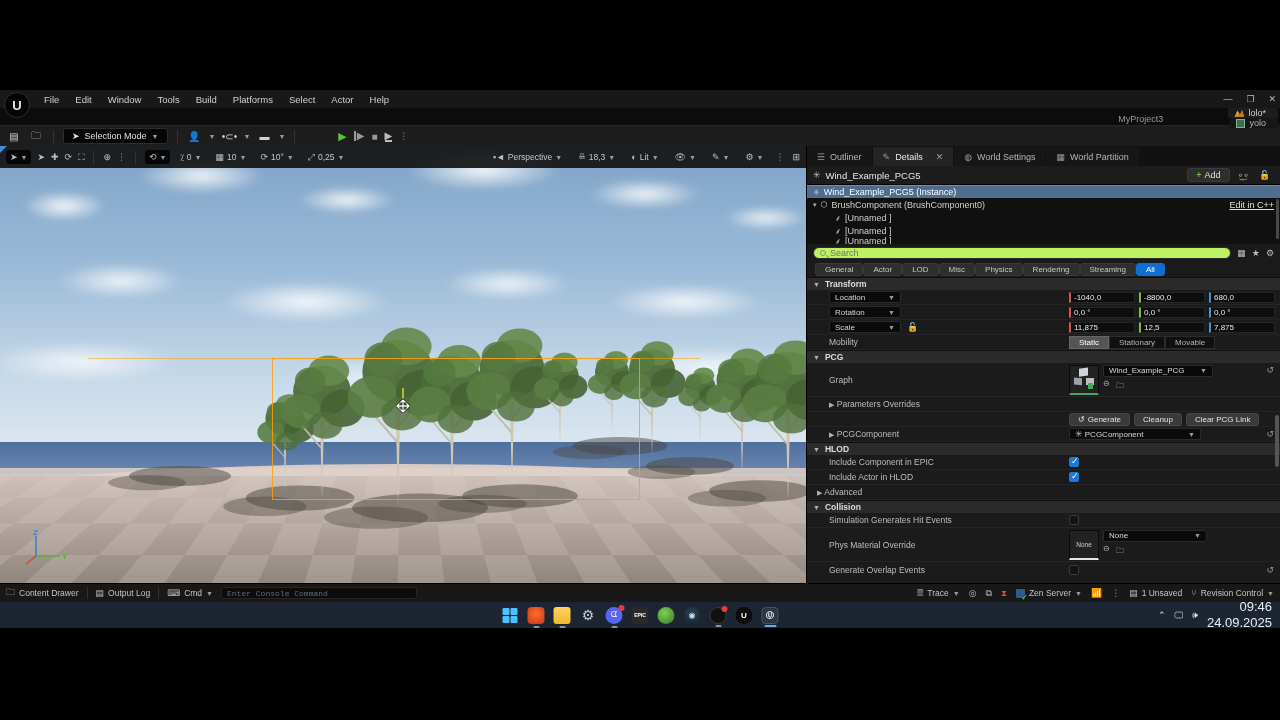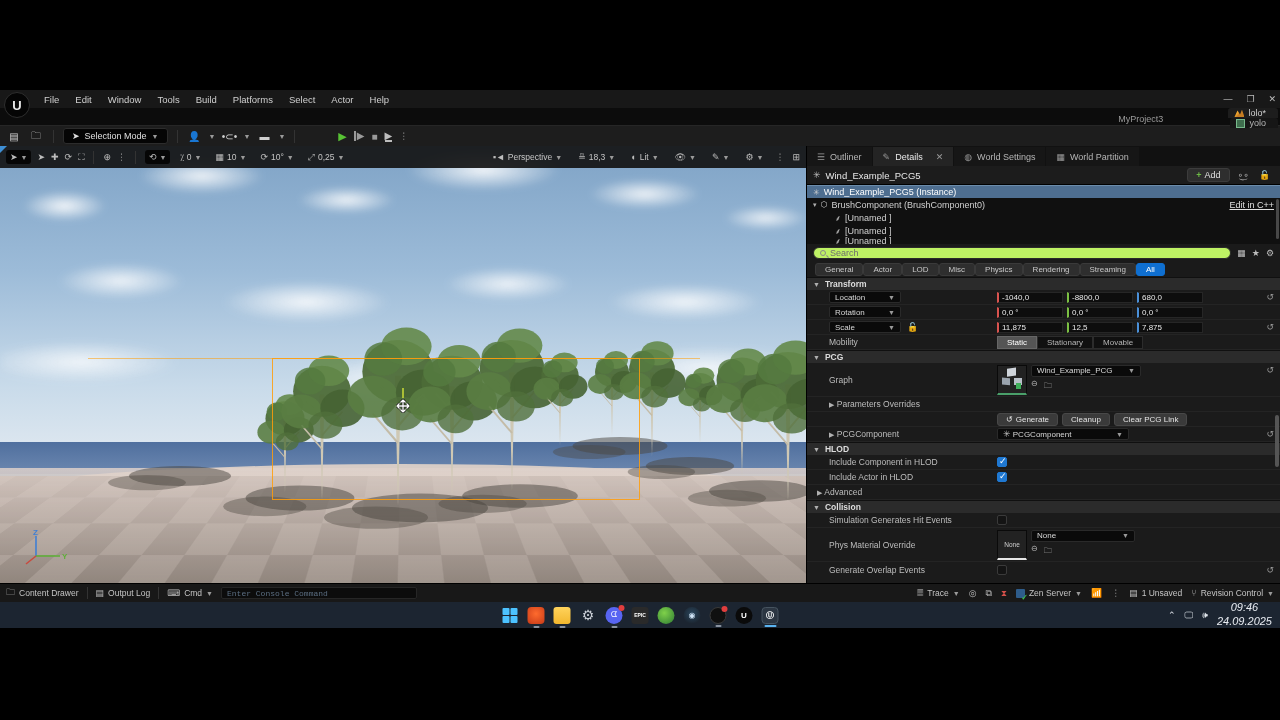--- a/index.html
+++ b/index.html
@@ -112,21 +112,21 @@
   .mag { width:6px; height:6px; border:1px solid #8a8a8a; border-radius:50%; position:relative; }
   .mag::after { content:""; position:absolute; left:5px; top:5px; width:3px; height:1px; background:#8a8a8a; transform:rotate(45deg); }
   .chips { height:16px; display:flex; align-items:center; padding:0 8px; background:#1a1a1a; }
   .chip { background:#2e2e2e; border:1px solid #3a3a3a; border-radius:3px; padding:1px 9px; font-size:8px; color:#c8c8c8; }
   .chip.on { background:#0f6fd0; border-color:#0f6fd0; color:#fff; }
 
   .props { flex:1; overflow:hidden; position:relative; background:#1b1b1b; }
   .sect-head { height:13px; background:#2b2b2b; display:flex; align-items:center; gap:5px; padding:0 6px; color:#dcdcdc; font-weight:bold; font-size:8.5px; border-top:1px solid #101010; }
   .tri { font-size:7px; color:#b0b0b0; }
   .prow { min-height:15px; display:flex; align-items:center; padding:0 6px 0 22px; border-bottom:1px solid #242424; }
-  .prow .lbl { width:168px; color:#bdbdbd; font-size:8.5px; flex-shrink:0; }
+  .prow .lbl { width:240px; color:#bdbdbd; font-size:8.5px; flex-shrink:0; }
   .prow .val { display:flex; align-items:center; gap:4px; flex:1; }
   .reset { margin-left:auto; color:#9a9a9a; font-size:9px; }
   .vec-field { width:66px; height:11px; background:#0d0d0d; border:1px solid #262626; display:flex; align-items:center; padding-left:3px; color:#e8e8e8; font-size:8px; }
   .vec-field.x { border-left:2px solid #d9534f; }
   .vec-field.y { border-left:2px solid #7bc043; }
   .vec-field.z { border-left:2px solid #4a90d9; }
   .mini-dd { height:12px; background:#0a0a0a; border:1px solid #2a2a2a; border-radius:2px; display:flex; align-items:center; gap:5px; padding:0 5px; color:#d8d8d8; font-size:8px; }
   .seg { display:flex; }
   .seg div { padding:1px 9px; font-size:8px; background:#101010; border:1px solid #2c2c2c; color:#b5b5b5; }
   .seg div.on { background:#555; color:#fff; border-color:#666; }
@@ -153,21 +153,21 @@
   
   .taskbar { position:absolute; left:0; top:602px; width:1280px; height:26px; background:#1c2531; display:flex; align-items:center; }
   .tb-center { position:absolute; left:50%; transform:translateX(-50%); display:flex; align-items:center; gap:9px; height:100%; }
   .ticon { width:17px; height:17px; border-radius:4px; position:relative; display:flex; align-items:center; justify-content:center; font-size:8px; }
   .runline { position:absolute; bottom:-4px; left:50%; transform:translateX(-50%); width:6px; height:2px; border-radius:2px; background:#8a93a0; }
   .runline.active { width:12px; background:#5ab3f0; }
   .badge { position:absolute; right:-2px; top:-2px; width:6px; height:6px; border-radius:50%; background:#e03e3e; }
   .start-ico { display:grid; grid-template-columns:7px 7px; grid-template-rows:7px 7px; gap:1px; }
   .start-ico div { background:#4cc2ff; border-radius:1px; }
   .tray { position:absolute; right:8px; display:flex; align-items:center; gap:9px; height:100%; color:#dfe4ea; }
-  .clock { text-align:center; font-size:11px; line-height:1.25; color:#e8ecf2;font-style:italic; }
+  .clock { text-align:right; font-size:13px; line-height:1.25; color:#e8ecf2; }
   .tray-ico { font-size:9px; color:#dfe4ea; }
 </style>
 </head>
 <body>
 
 <div class="screen">
 
   <div class="editor">
 
     <div class="ue-logo">U</div>
@@ -562,21 +562,21 @@
                 </div>
               <span class="reset">↺</span>
             </div>
           </div>
 
           <div class="sect-head">
               <span class="tri">▼</span>
               <span>HLOD</span>
             </div>
           <div class="prow">
-            <div class="lbl">Include Component in HLOD</div>
+            <div class="lbl">Include Component in EPIC</div>
             <div class="val">
                 <span class="cb on"></span>
               </div>
           </div>
           <div class="prow">
             <div class="lbl">Include Actor in HLOD</div>
             <div class="val">
                 <span class="cb on"></span>
               </div>
           </div>

